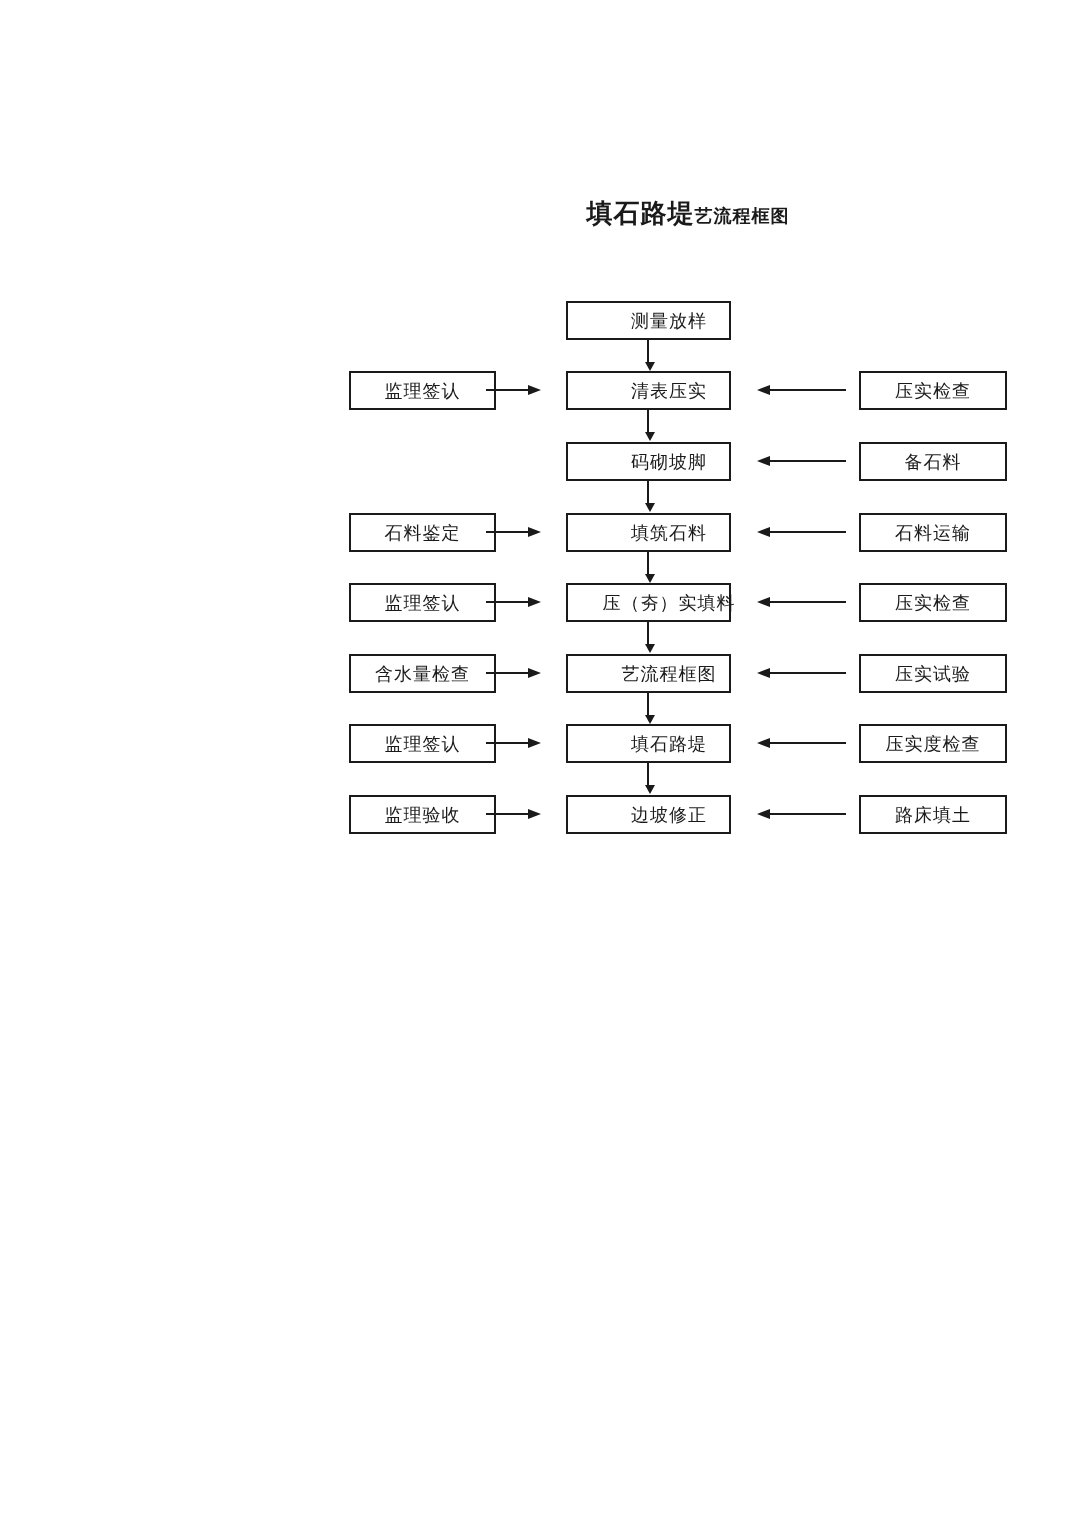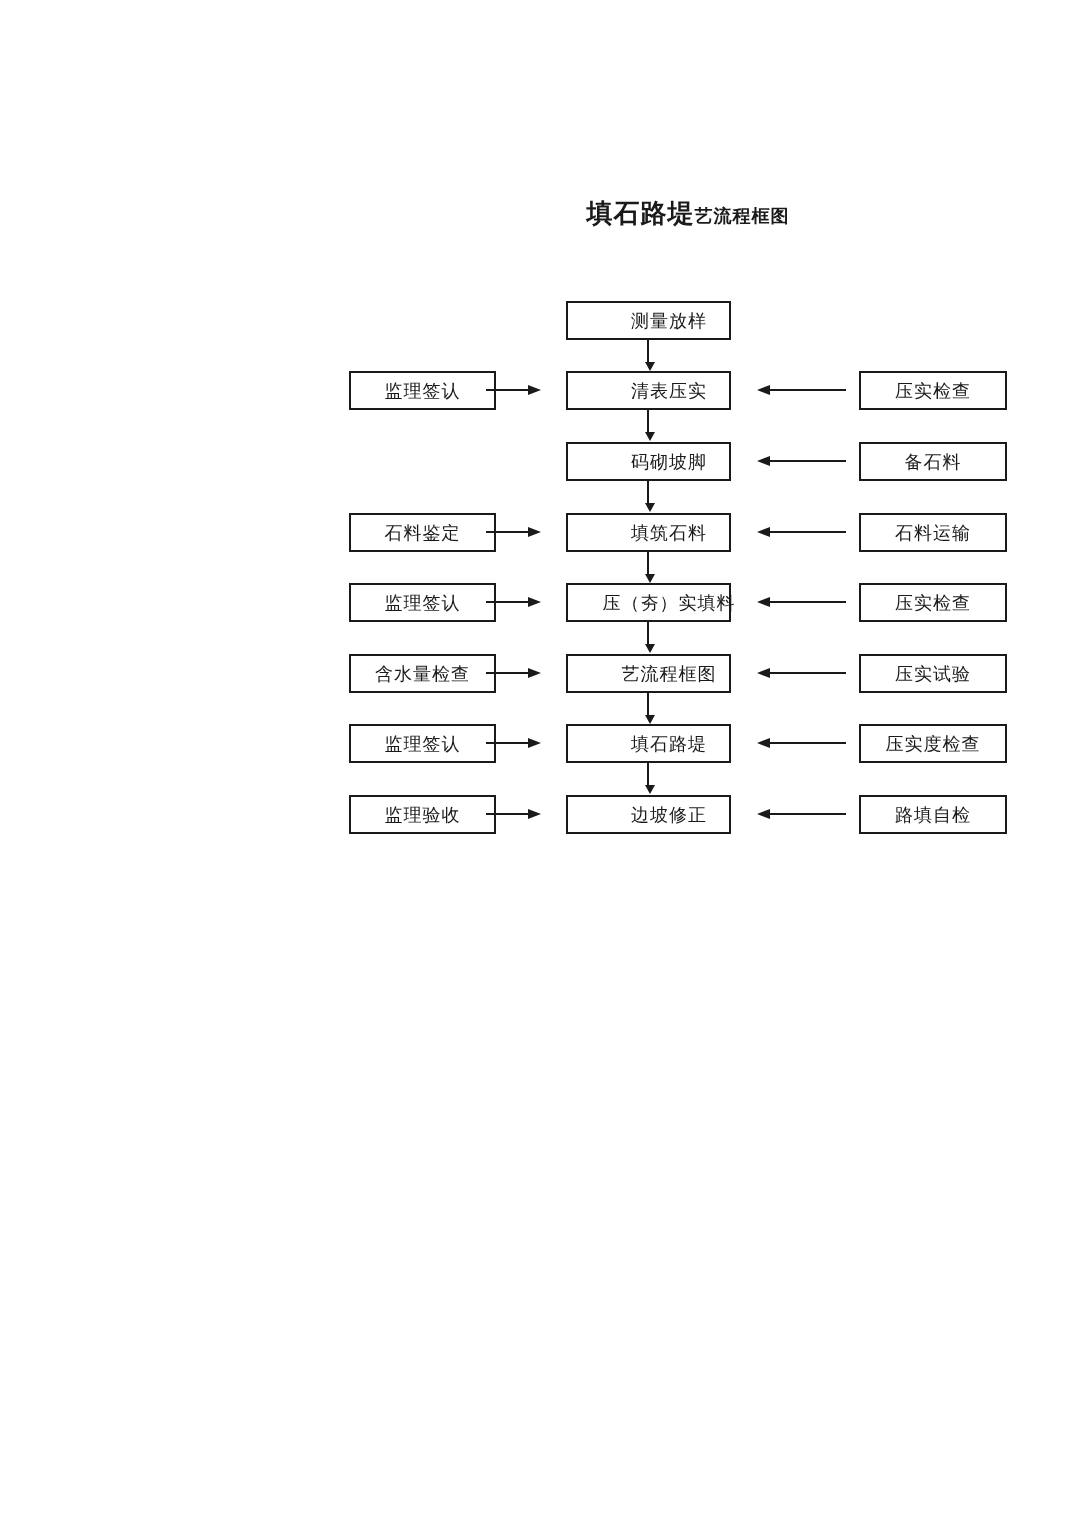--- a/index.html
+++ b/index.html
@@ -146,21 +146,21 @@
   <div class="h-arrow arrow-right r6"></div>
   <div class="h-arrow arrow-right r7"></div>
   <div class="h-arrow arrow-right r8"></div>
 
   <div class="box right-box r2">压实检查</div>
   <div class="box right-box r3">备石料</div>
   <div class="box right-box r4">石料运输</div>
   <div class="box right-box r5">压实检查</div>
   <div class="box right-box r6">压实试验</div>
   <div class="box right-box r7">压实度检查</div>
-  <div class="box right-box r8">路填自检</div>
+  <div class="box right-box r8">路床填土</div>
 
   <div class="h-arrow arrow-left r2"></div>
   <div class="h-arrow arrow-left r3"></div>
   <div class="h-arrow arrow-left r4"></div>
   <div class="h-arrow arrow-left r5"></div>
   <div class="h-arrow arrow-left r6"></div>
   <div class="h-arrow arrow-left r7"></div>
   <div class="h-arrow arrow-left r8"></div>
 
 </div>

